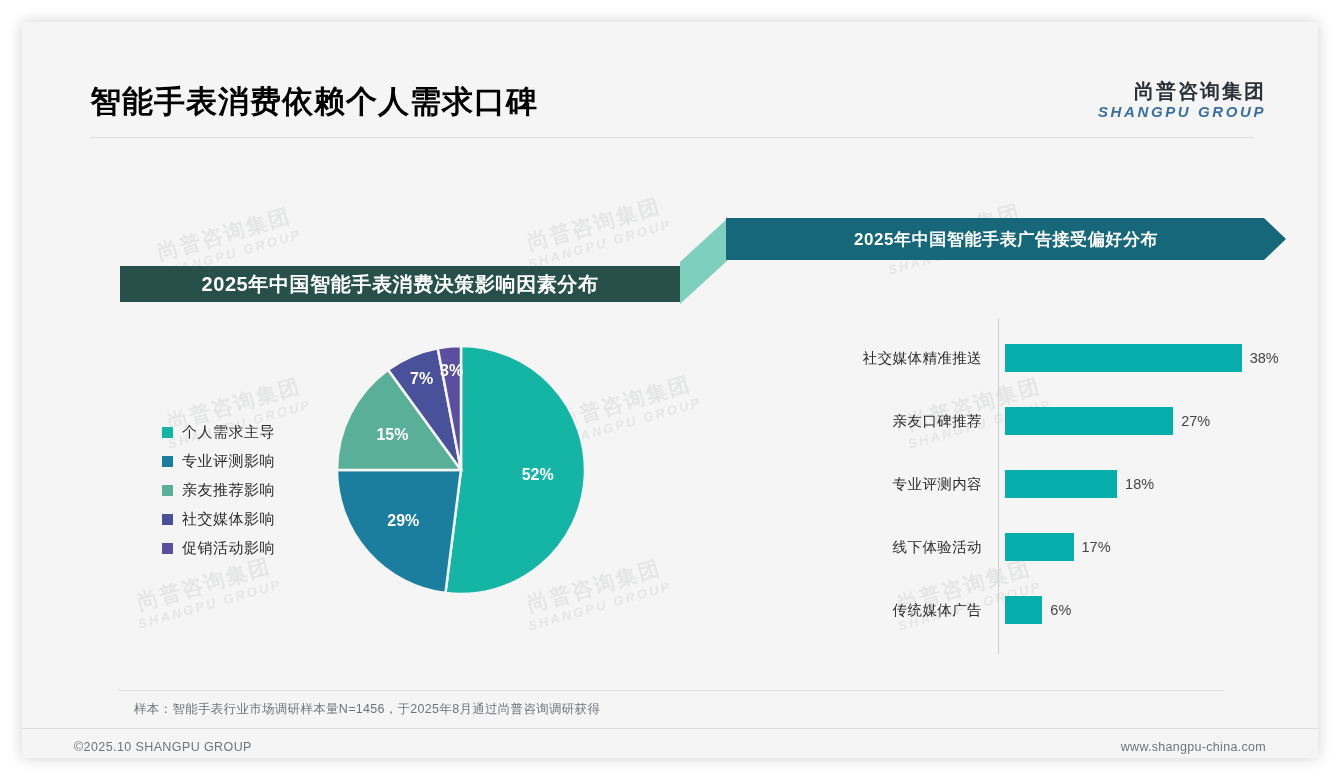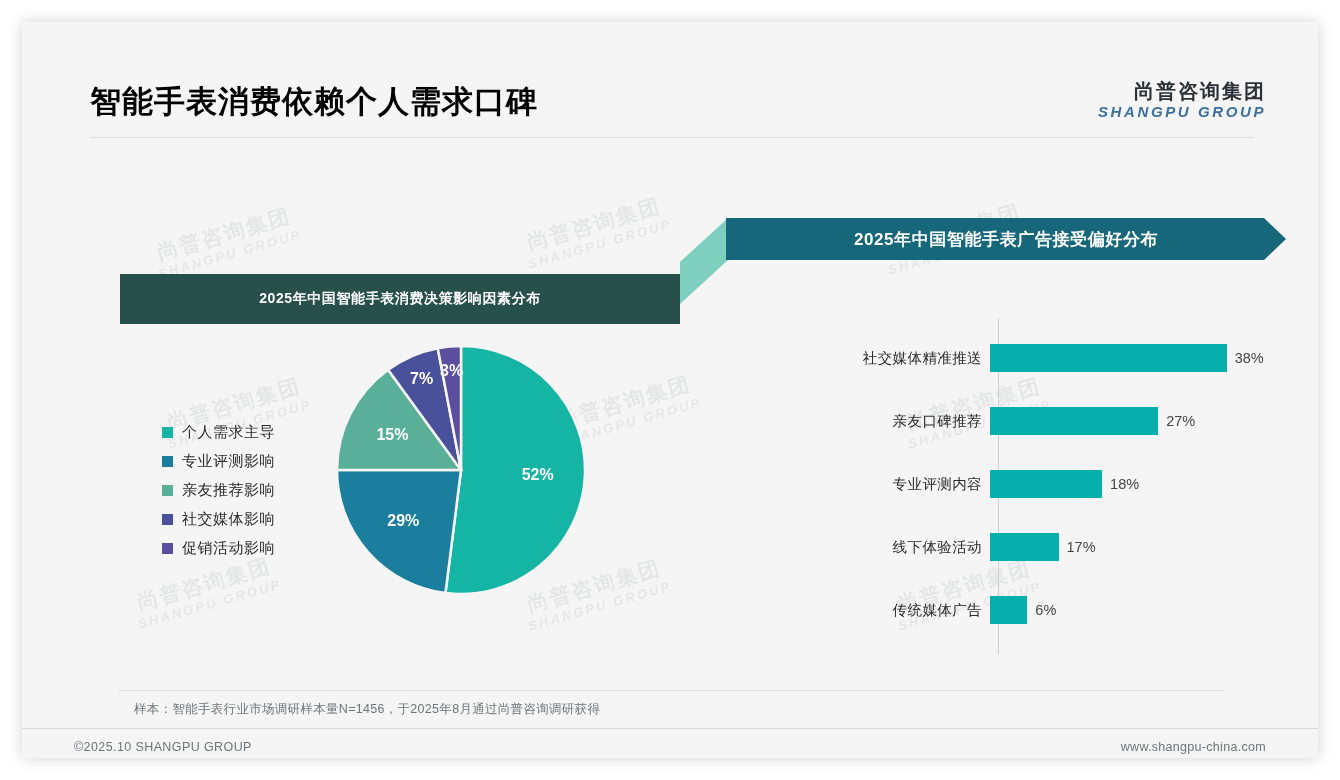--- a/index.html
+++ b/index.html
@@ -57,22 +57,22 @@
     background: #dcdcdc;
   }
 
   
   .banner-zone { position: absolute; left: 0; top: 188px; width: 100%; height: 98px; z-index: 6; }
   .banner {
     position: absolute; display: flex; align-items: center; justify-content: center;
     color: #ffffff; font-weight: 700; letter-spacing: .6px;
   }
   .banner-left {
-    left: 98px; top: 64px; width: 560px; height: 50px;
-    background: #265049; font-size: 14px;
+    left: 98px; top: 56px; width: 560px; height: 36px;
+    background: #265049; font-size: 20px;
   }
   .banner-right {
     left: 704px; top: 8px; width: 560px; height: 42px;
     background: #16677a; font-size: 17px;
     clip-path: polygon(0 0, calc(100% - 22px) 0, 100% 50%, calc(100% - 22px) 100%, 0 100%);
   }
   .banner-connector {
     position: absolute; left: 658px; top: 8px; width: 48px; height: 86px;
     background: #7ecfbe;
     clip-path: polygon(100% 0, 100% 42px, 0 86px, 0 44px);
@@ -96,21 +96,21 @@
   .bar-panel { position: absolute; left: 780px; top: 296px; width: 470px; height: 340px; z-index: 4; }
   .bar-axis {
     position: absolute; left: 196px; top: 0; width: 1px; height: 336px;
     background: #cfcfcf;
   }
   .bar-row { position: absolute; left: 0; width: 100%; height: 28px; display: flex; align-items: center; }
   .bar-cat {
     width: 188px; text-align: right; padding-right: 8px; flex: none;
     font-size: 14.5px; color: #2b2b2b; letter-spacing: .4px;
   }
-  .bar-track { position: relative; flex: 1; height: 28px; }
+  .bar-track { position: relative; flex: 1; height: 28px; margin-left: 15px; }
   .bar-fill { position: absolute; left: 0; top: 0; height: 28px; background: #06afac; }
   .bar-value {
     position: absolute; top: 50%; transform: translateY(-50%);
     font-size: 14.5px; color: #454545;
   }
 
   
   .footnote-rule {
     position: absolute; left: 96px; top: 668px; width: 1106px; height: 1px;
     background: #e1e1e1; z-index: 4;

